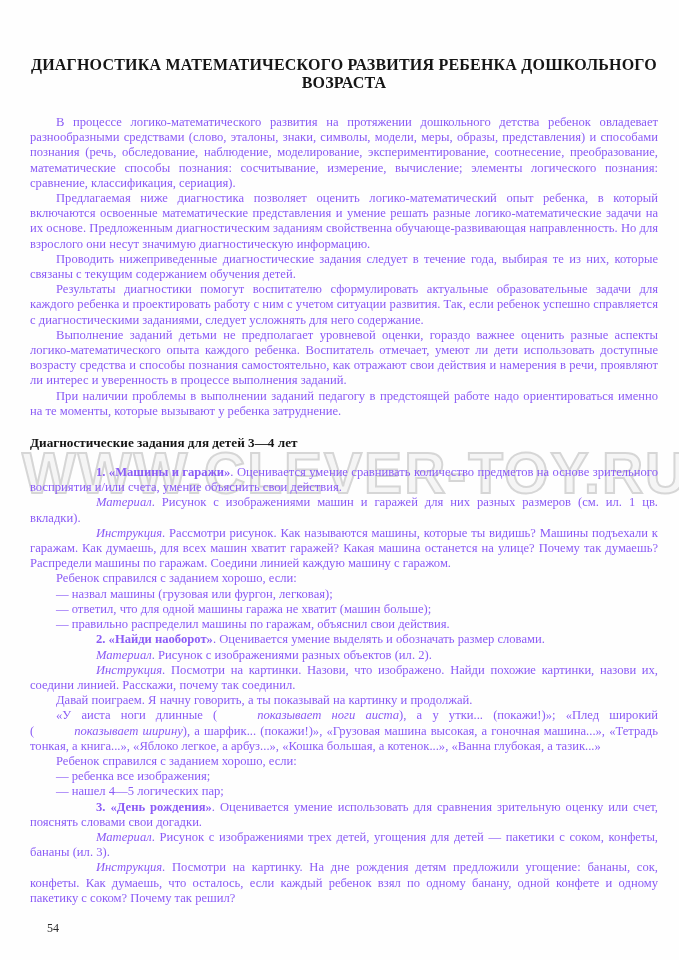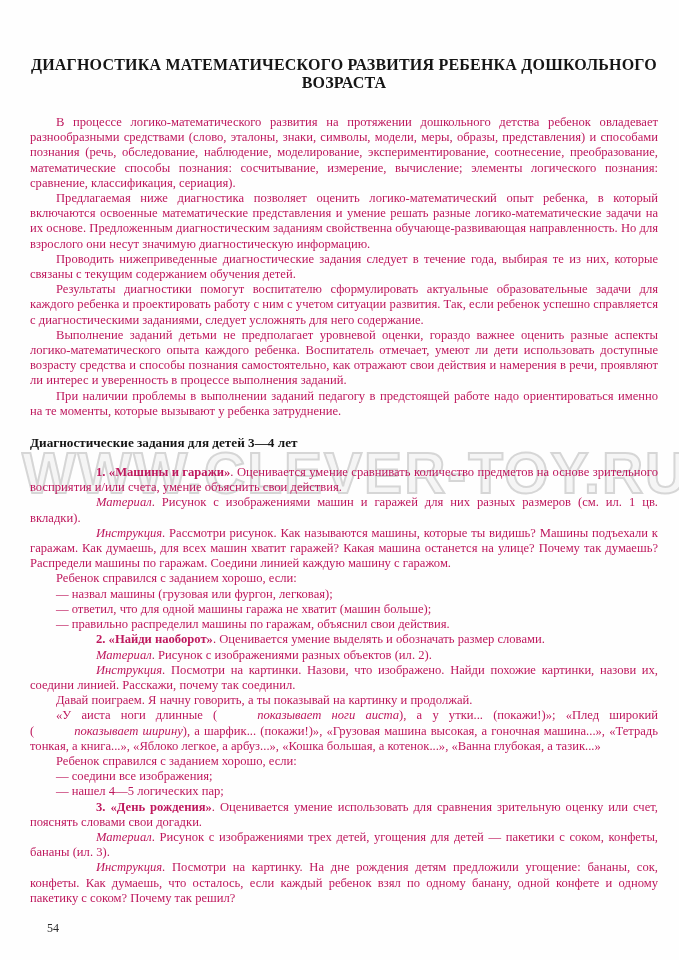--- a/index.html
+++ b/index.html
@@ -46,21 +46,21 @@
     letter-spacing: 0.2px;
     margin: 0 0 23px 0;
     color: #151515;
   }
   .para {
     margin: 0;
     font-size: 12.6px;
     line-height: 15.2px;
     text-align: justify;
     text-indent: 26px;
-    color: #be185d;
+    color: #8b5cf6;
   }
   .section-heading {
     text-align: left;
     font-weight: bold;
     font-size: 13.2px;
     margin: 16px 0 14px 0;
     color: #151515;
   }
   .seg-bold   { font-weight: bold; margin-left: 40px; }
   .seg-italic { font-style: italic; padding-left: 40px; }
@@ -100,21 +100,21 @@
         <p class="para"><span class="">Ребенок справился с заданием хорошо, если:</span></p>
         <p class="para"><span class="">— назвал машины (грузовая или фургон, легковая);</span></p>
         <p class="para"><span class="">— ответил, что для одной машины гаража не хватит (машин больше);</span></p>
         <p class="para"><span class="">— правильно распределил машины по гаражам, объяснил свои действия.</span></p>
         <p class="para"><span class="seg-bold">2. «Найди наоборот»</span><span class="">. Оценивается умение выделять и обозначать размер словами.</span></p>
         <p class="para"><span class="seg-italic">Материал</span><span class="">. Рисунок с изображениями разных объектов (ил. 2).</span></p>
         <p class="para"><span class="seg-italic">Инструкция</span><span class="">. Посмотри на картинки. Назови, что изображено. Найди похожие картинки, назови их, соедини линией. Расскажи, почему так соединил.</span></p>
         <p class="para"><span class="">Давай поиграем. Я начну говорить, а ты показывай на картинку и продолжай.</span></p>
         <p class="para"><span class="">«У аиста ноги длинные (</span><span class="seg-italic">показывает ноги аиста</span><span class="">), а у утки... (покажи!)»; «Плед широкий (</span><span class="seg-italic">показывает ширину</span><span class="">), а шарфик... (покажи!)», «Грузовая машина высокая, а гоночная машина...», «Тетрадь тонкая, а книга...», «Яблоко легкое, а арбуз...», «Кошка большая, а котенок...», «Ванна глубокая, а тазик...»</span></p>
         <p class="para"><span class="">Ребенок справился с заданием хорошо, если:</span></p>
-        <p class="para"><span class="">— соедини все изображения;</span></p>
+        <p class="para"><span class="">— ребенка все изображения;</span></p>
         <p class="para"><span class="">— нашел 4—5 логических пар;</span></p>
         <p class="para"><span class="seg-bold">3. «День рождения»</span><span class="">. Оценивается умение использовать для сравнения зрительную оценку или счет, пояснять словами свои догадки.</span></p>
         <p class="para"><span class="seg-italic">Материал</span><span class="">. Рисунок с изображениями трех детей, угощения для детей — пакетики с соком, конфеты, бананы (ил. 3).</span></p>
         <p class="para"><span class="seg-italic">Инструкция</span><span class="">. Посмотри на картинку. На дне рождения детям предложили угощение: бананы, сок, конфеты. Как думаешь, что осталось, если каждый ребенок взял по одному банану, одной конфете и одному пакетику с соком? Почему так решил?</span></p>
       </div>
   </div>
 
   <div class="page-number">54</div>
 </div>
 

